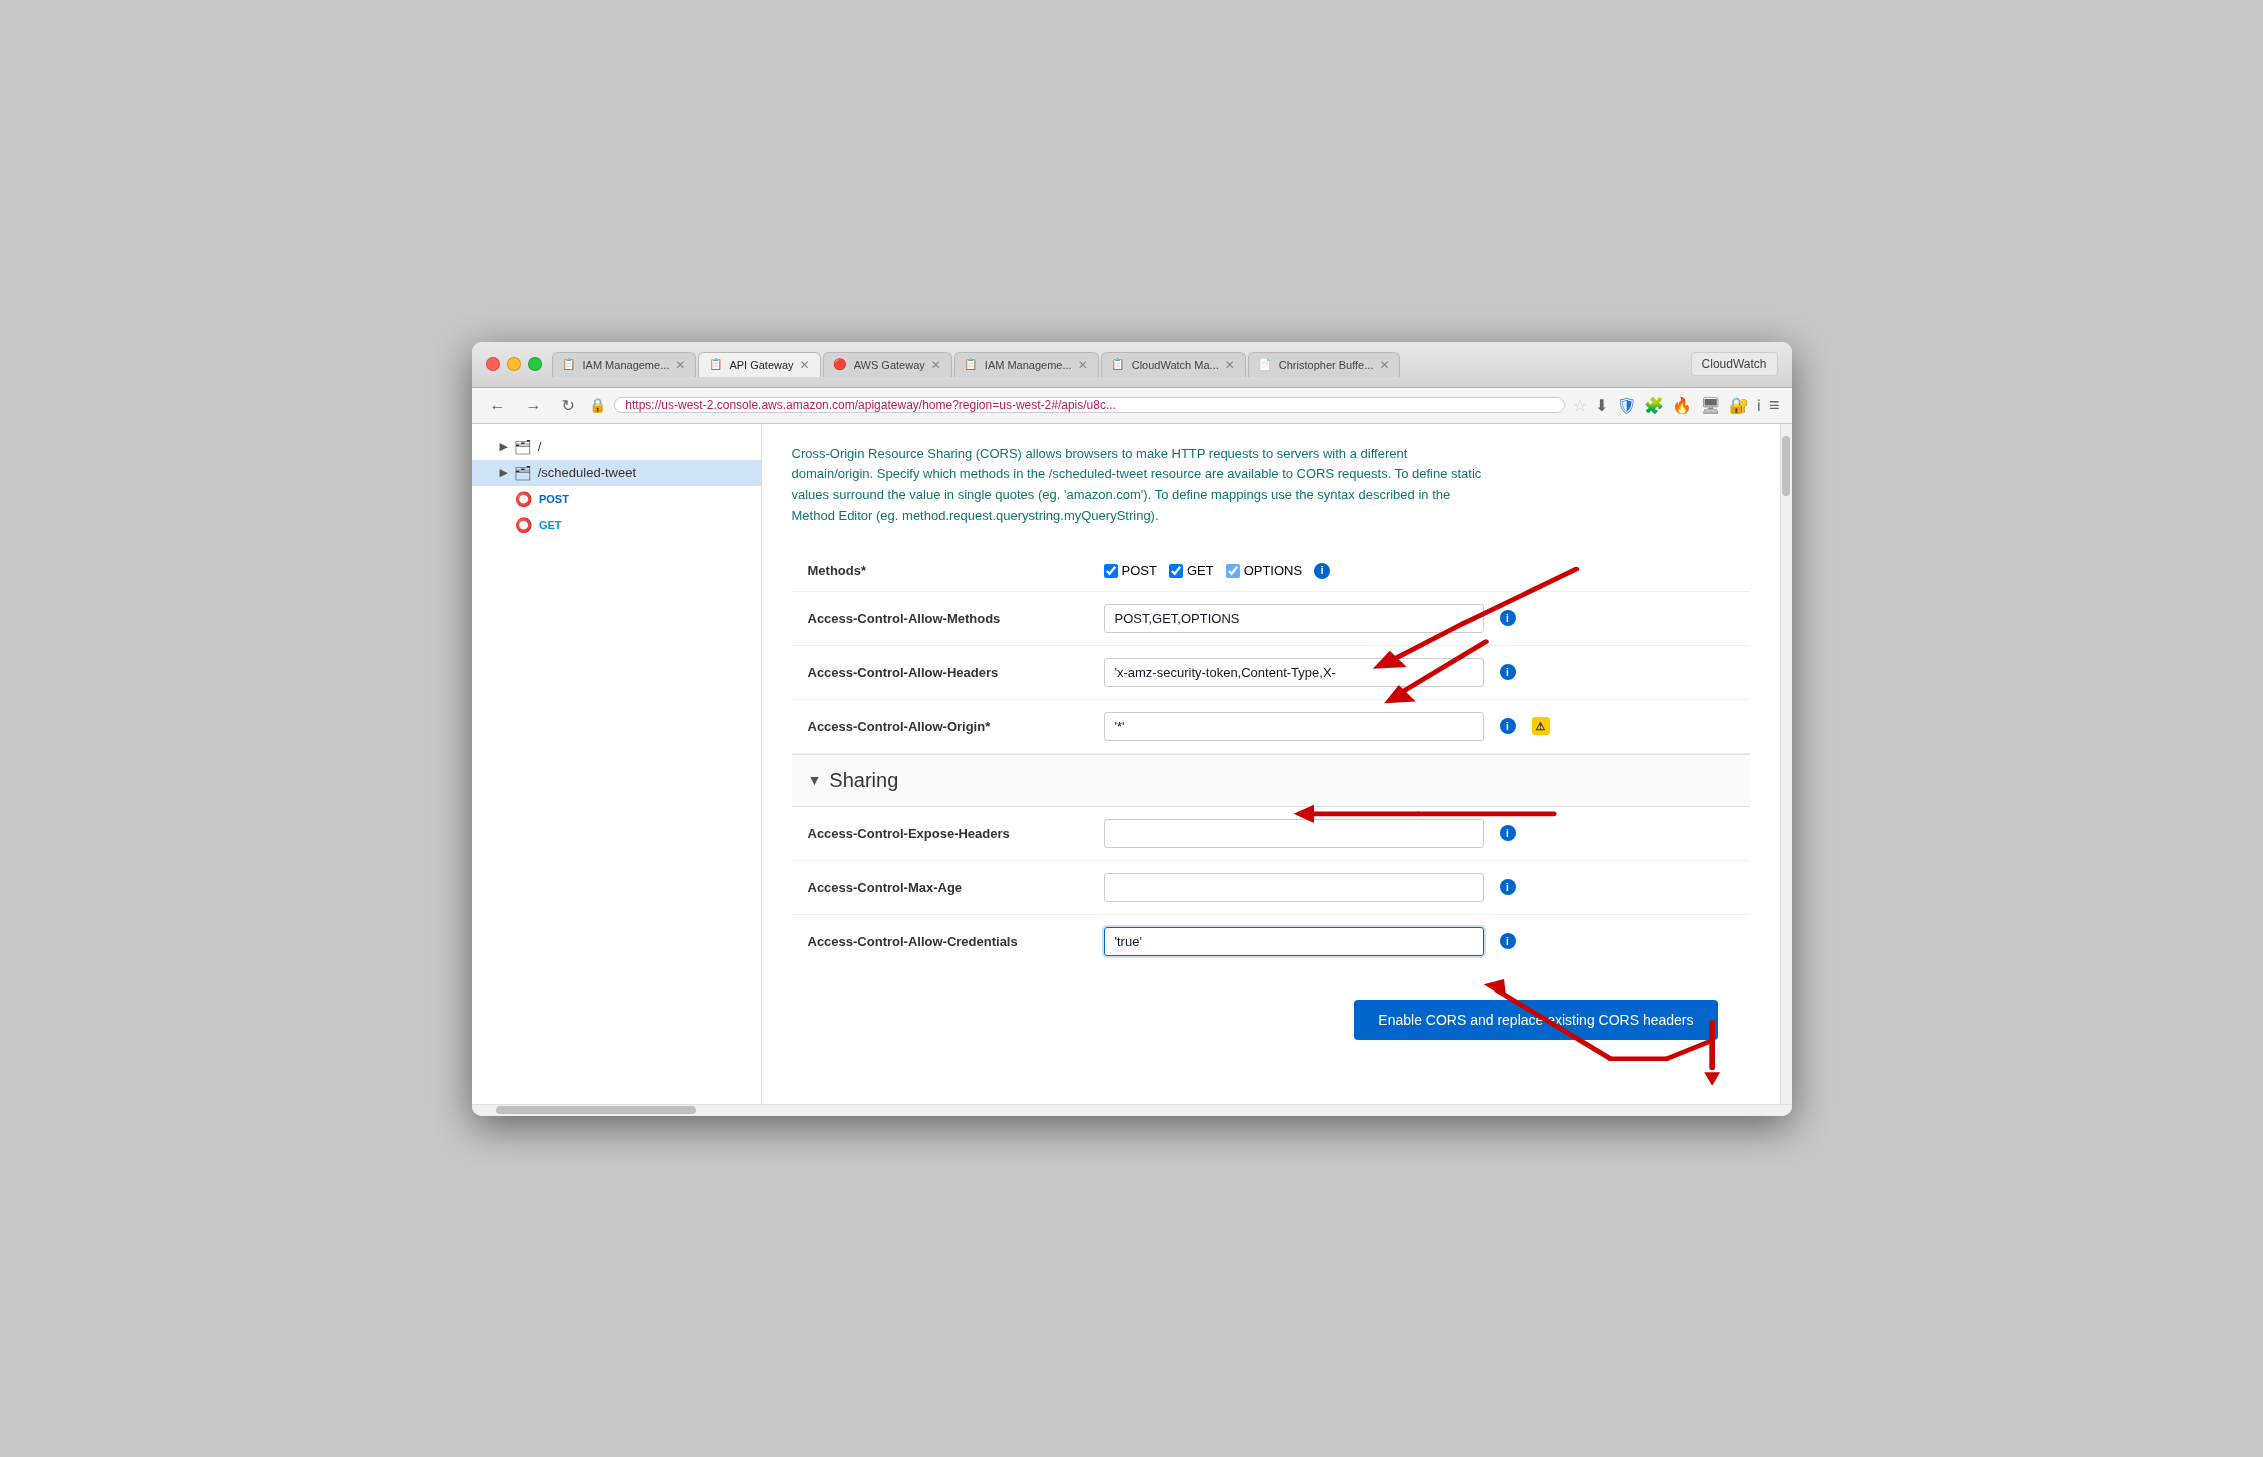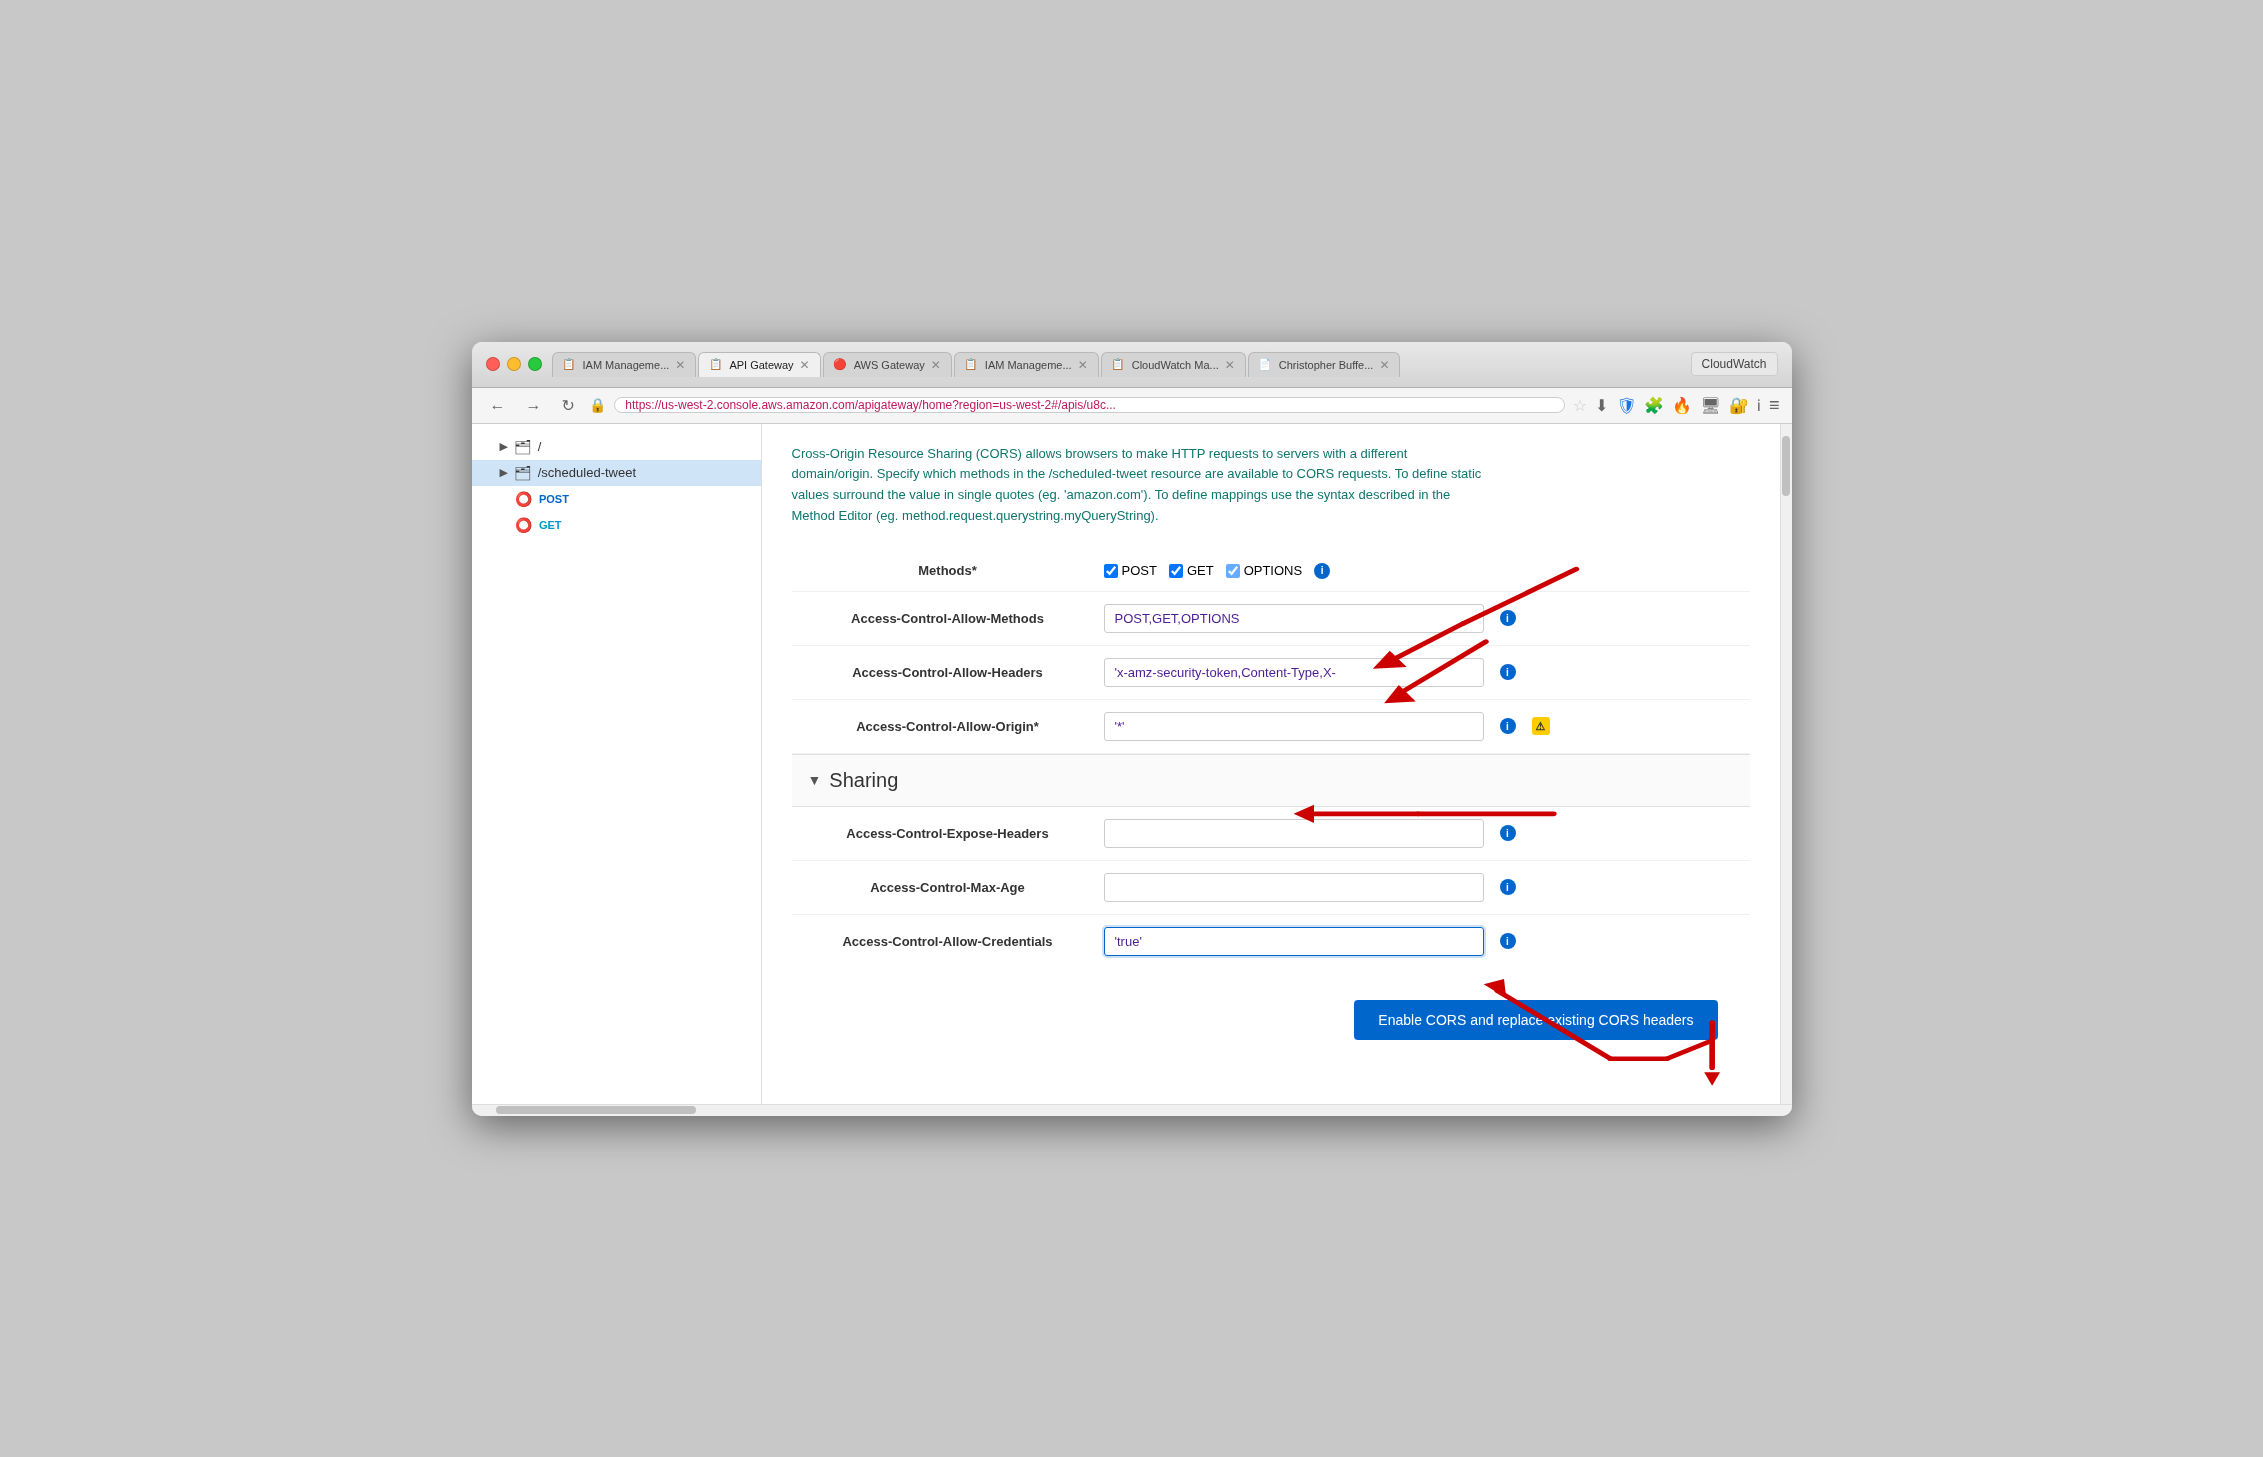--- a/index.html
+++ b/index.html
@@ -193,21 +193,20 @@
       border-bottom: 1px solid #f0f0f0;
       gap: 16px;
     }
     .form-row:last-child { border-bottom: none; }
     .field-label {
       font-weight: bold;
       font-size: 13px;
       color: #333;
       min-width: 280px;
       flex-shrink: 0;
-      text-align: center;
     }
     .methods-row {
       display: flex;
       align-items: center;
       gap: 12px;
     }
     .method-check {
       display: flex;
       align-items: center;
       gap: 4px;
@@ -243,21 +242,21 @@
       font-size: 11px;
       font-weight: bold;
       flex-shrink: 0;
     }
     .field-input {
       flex: 1;
       padding: 6px 10px;
       border: 1px solid #ccc;
       border-radius: 3px;
       font-size: 13px;
-      color: #4c1d95;
+      color: #0f172a;
       background: white;
       max-width: 380px;
     }
     .field-input.highlighted {
       border-color: #0066cc;
       outline: 2px solid rgba(0,102,204,0.2);
     }
     
     .section-header {
       display: flex;

